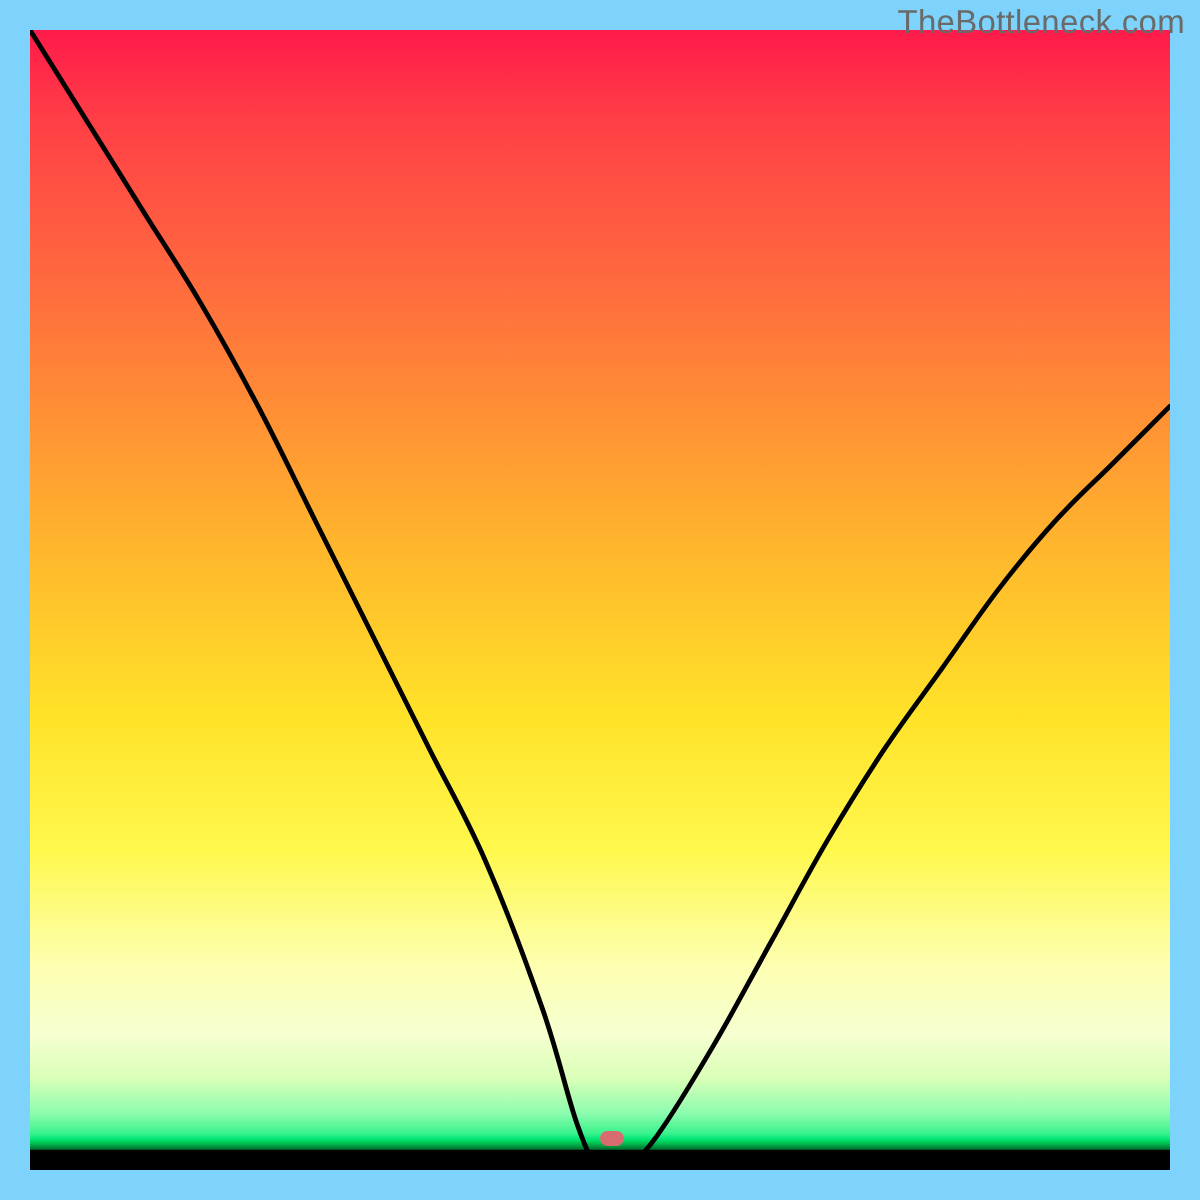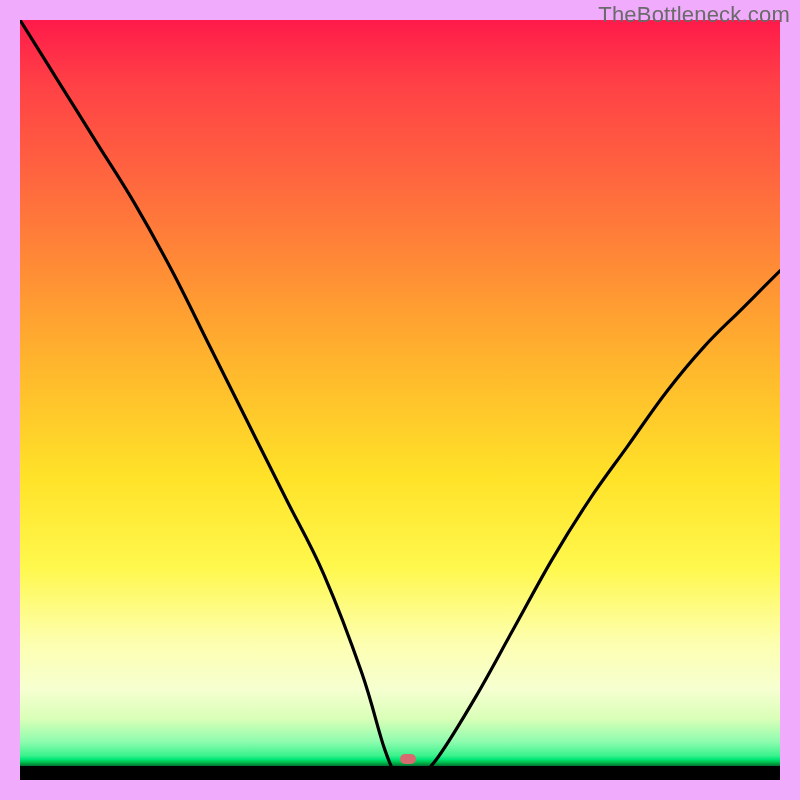--- a/index.html
+++ b/index.html
@@ -8,21 +8,21 @@
     width: 800px;
     height: 800px;
     background: #000;
     font-family: Arial, Helvetica, sans-serif;
     overflow: hidden;
   }
   .frame {
     position: relative;
     width: 800px;
     height: 800px;
-    background: #f0abfc;
+    background: #7dd3fc;
   }
   .watermark {
     position: absolute;
     top: 2px;
     right: 10px;
     color: #6a6a6a;
     font-size: 22px;
     font-weight: 500;
     letter-spacing: 0.2px;
     z-index: 20;

